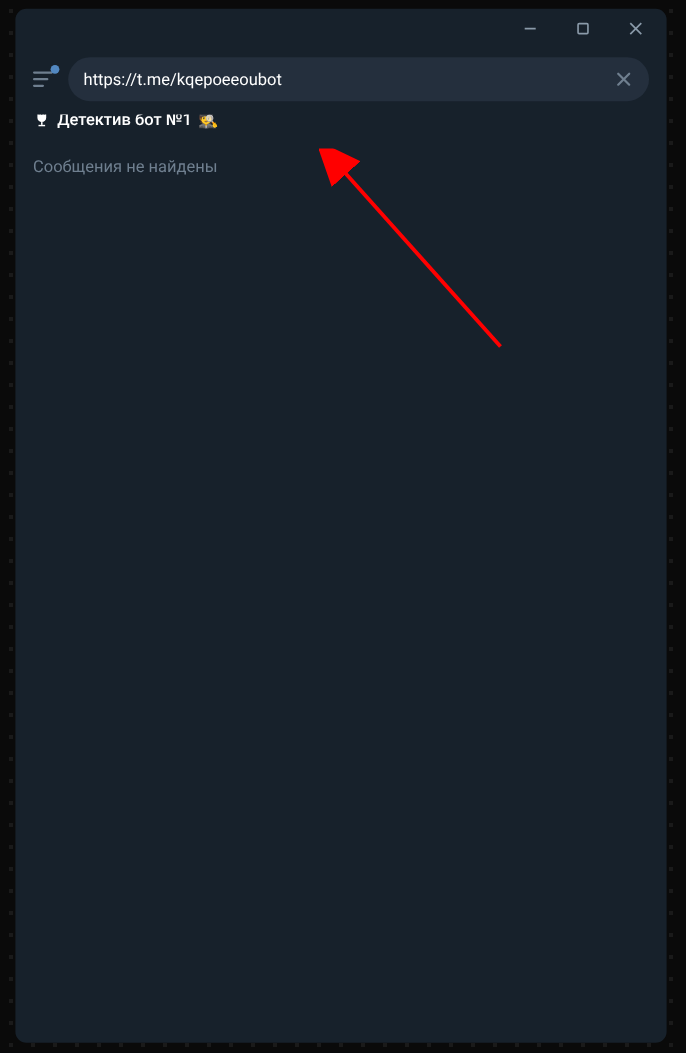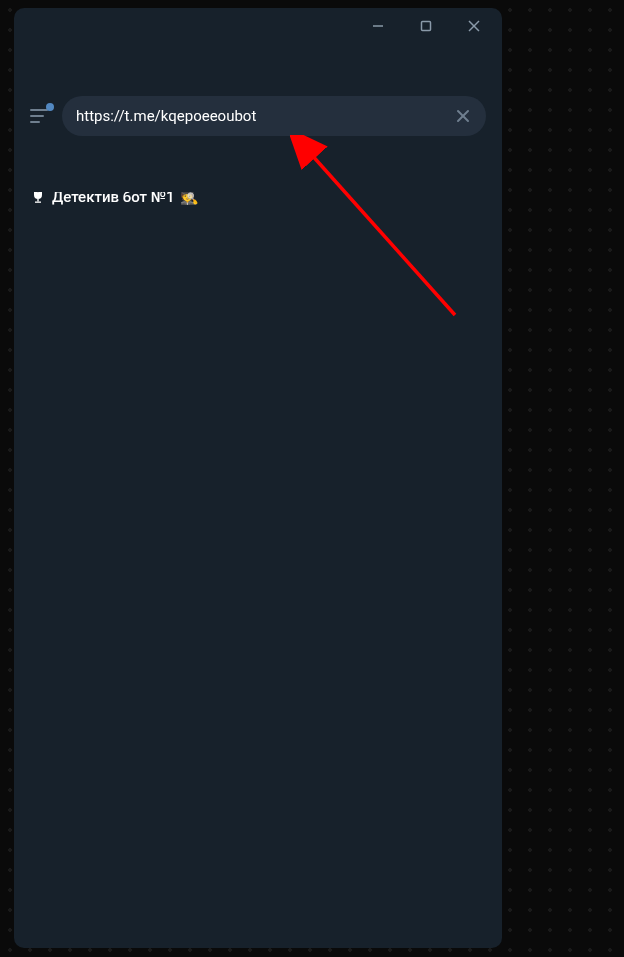--- a/index.html
+++ b/index.html
@@ -23,28 +23,27 @@
       background: #0a0a0a;
       background-image: 
         radial-gradient(circle at 10px 10px, #1a1a1a 2px, transparent 2px);
       background-size: 20px 20px;
     }
     
     .window {
       position: absolute;
       top: 8px;
       left: 14px;
-      width: 488px;
+      width: 592px;
       height: 940px;
       background: #17212b;
       border-radius: 10px;
       overflow: hidden;
       display: flex;
       flex-direction: column;
-      gap: 44px;
     }
     
     .titlebar {
       height: 36px;
       display: flex;
       justify-content: flex-end;
       align-items: center;
       padding: 0 8px;
       gap: 8px;
     }
@@ -263,20 +262,21 @@
               <rect x="7.3" y="10" width="1.4" height="2.5" fill="currentColor"></rect>
               <rect x="5" y="12.5" width="6" height="1.3" fill="currentColor"></rect>
             </svg>
           </span>
           <span class="chat-title">Детектив бот №1</span>
           <span class="chat-emoji">🕵️</span>
         </div>
       </div>
     </div>
 
+    <div class="no-messages">Сообщения не найдены</div>
 
   </div>
 
 </div>
 
 <svg class="annotation-arrow" style="left: 290px; top: 135px; width: 180px; height: 190px;" viewBox="0 0 180 190">
   <defs>
     <marker id="arrowhead" markerWidth="12" markerHeight="10" refX="2" refY="5" orient="auto">
       <polygon points="0 0, 12 5, 0 10" fill="#ff0000"></polygon>
     </marker>

